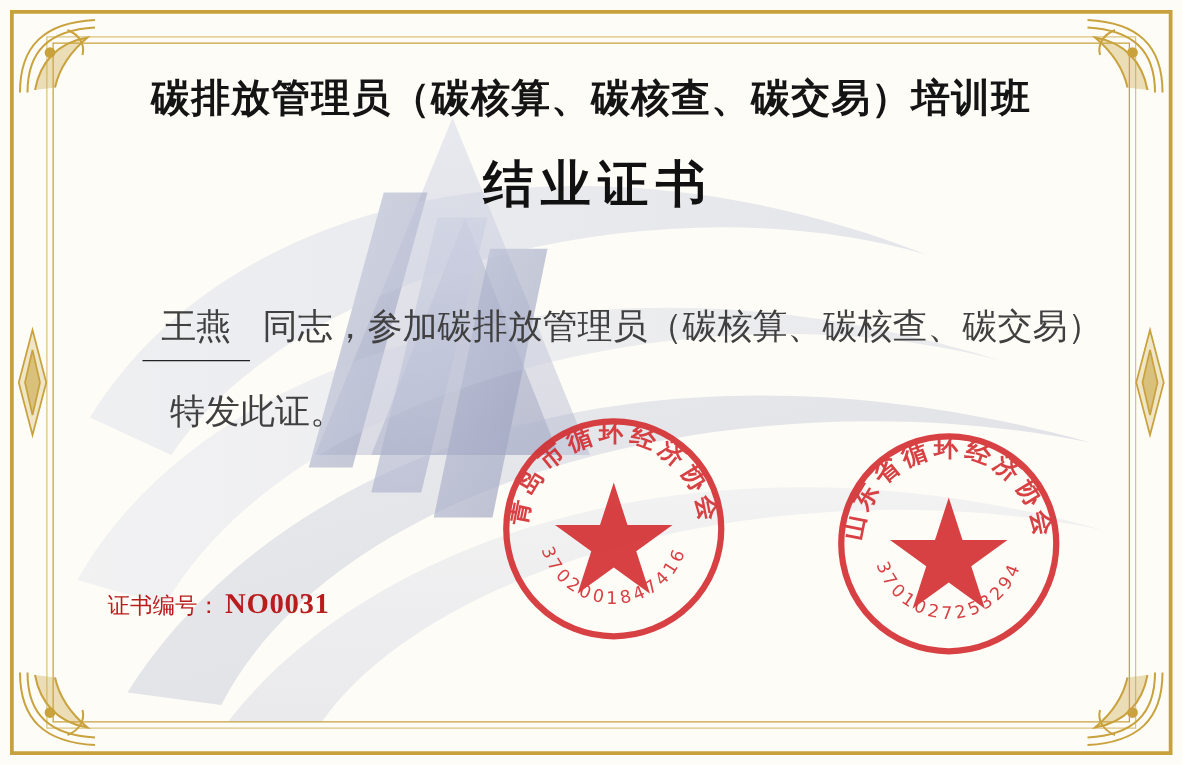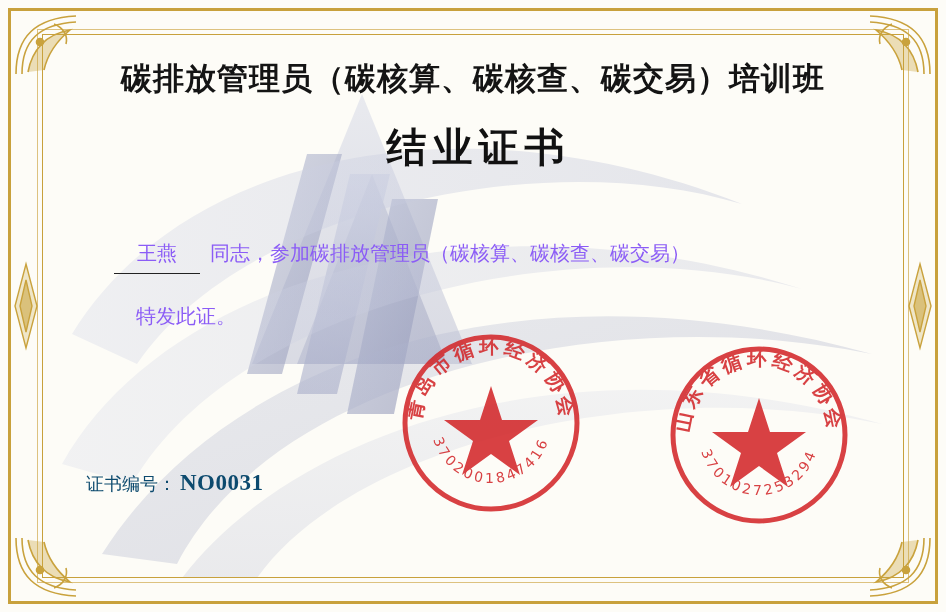--- a/index.html
+++ b/index.html
@@ -107,47 +107,47 @@
   }
 
   .body-block {
     position: absolute;
     top: 200px;
     left: 56px;
     right: 20px;
   }
   .body-line {
     font-family: "DejaVu Sans", sans-serif;
-    font-size: 20px;
-    color: #8b5cf6;
+    font-size: 28px;
+    color: #404040;
     line-height: 1.9;
     white-space: nowrap;
   }
   .line1 { padding-left: 16px; }
   .name {
     display: inline-block;
     min-width: 78px;
     text-align: center;
     border-bottom: 1.5px solid #222;
     padding: 0 4px 1px 4px;
     margin-right: 10px;
   }
   .line2 { padding-left: 178px; }
   .line3 {
     padding-left: 38px;
-    margin-top: 23px;
+    margin-top: 13px;
   }
 
   .cert-no {
     position: absolute;
     left: 44px;
     bottom: 82px;
     font-family: "DejaVu Sans", sans-serif;
     font-size: 18px;
-    color: #0c4a6e;
+    color: #b91c1c;
     white-space: nowrap;
   }
   .cert-no .no-value {
     font-family: "Liberation Serif", serif;
     font-weight: bold;
     font-size: 23px;
     letter-spacing: 0.5px;
     margin-left: 4px;
   }
 

